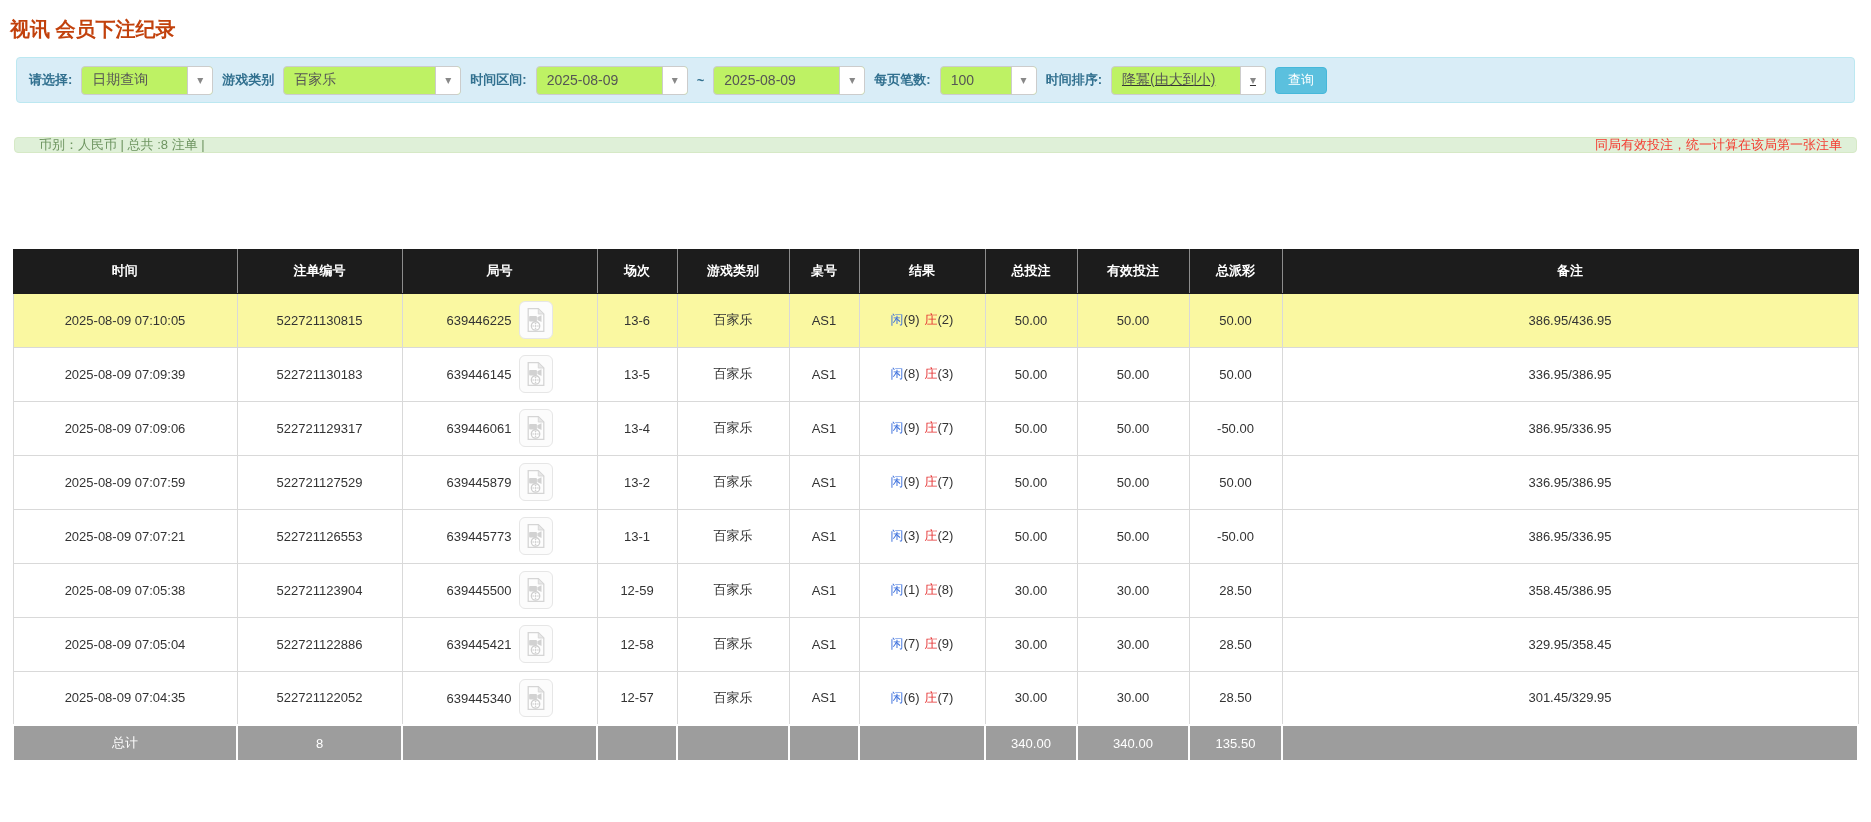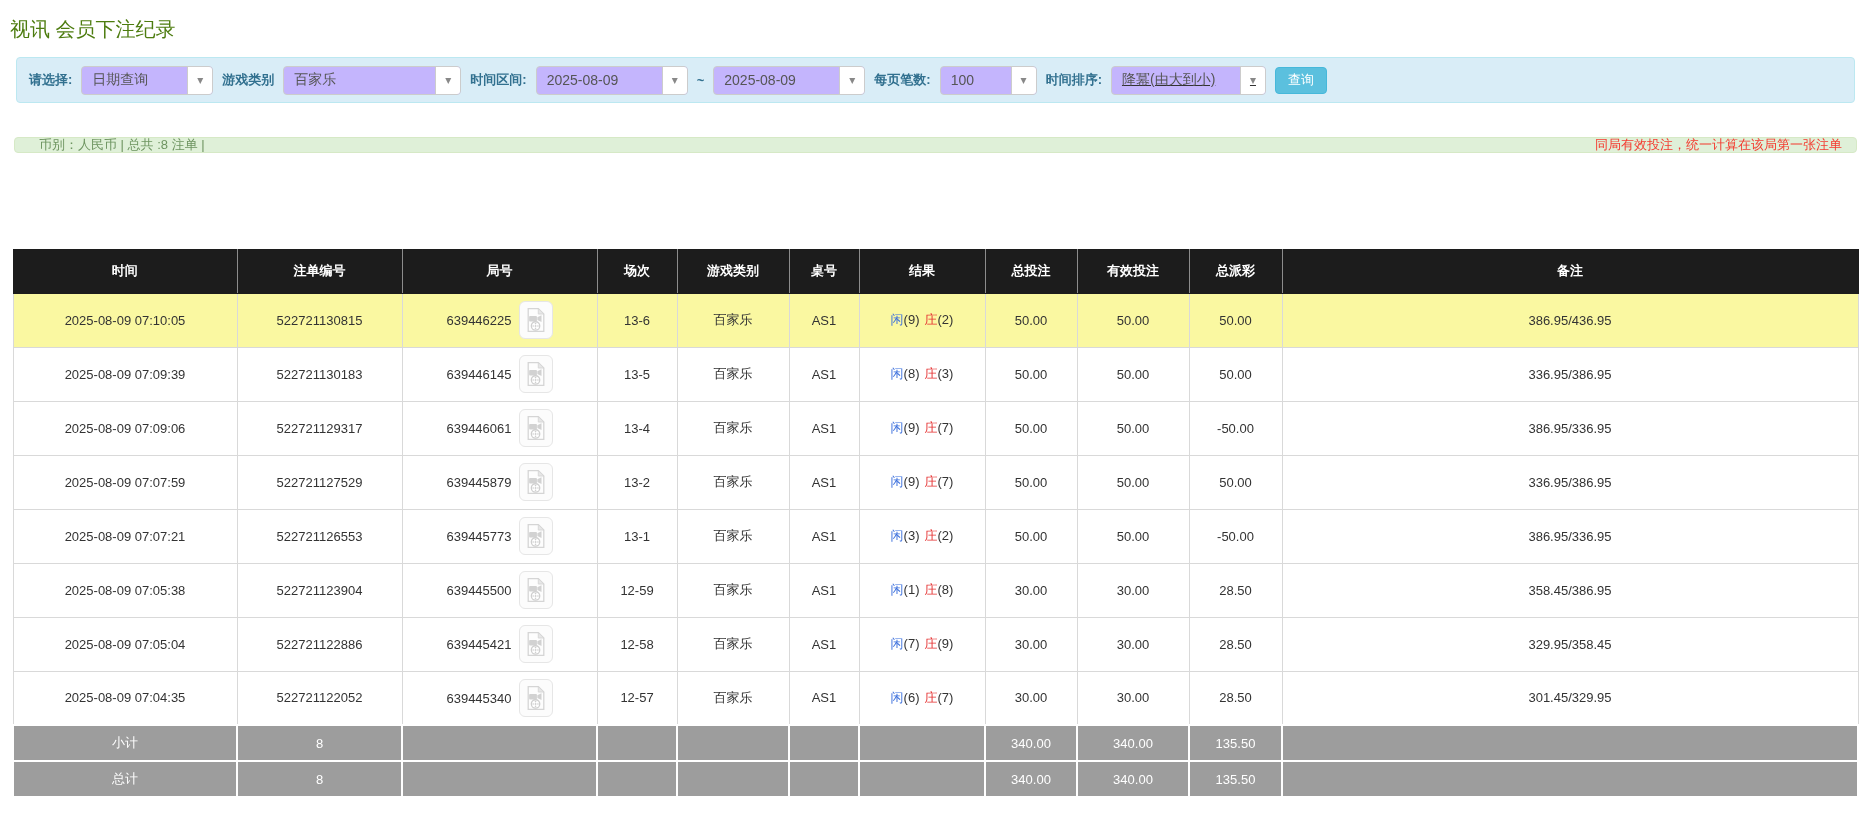--- a/index.html
+++ b/index.html
@@ -2,31 +2,31 @@
 <html><head>
 <meta charset="utf-8">
 <style>
   * { box-sizing: border-box; }
   html,body { margin:0; padding:0; background:#fff; }
   body {
     width:1871px; height:822px; overflow:hidden;
     font-family:"Liberation Sans","DejaVu Sans",sans-serif;
     font-size:13px; color:#333;
   }
-  .page-title { font-size:20px; font-weight:400; color:#4d7c0f; margin:16px 0 14px 10px; }
+  .page-title { font-size:20px; font-weight:700; color:#c2410c; margin:16px 0 14px 10px; }
 
   
   .filter-bar {
     margin:12px 16px; height:46px;
     background:#d9edf7; border:1px solid #bce8f1; border-radius:4px;
     display:flex; align-items:center; gap:9px; padding:0 12px;
   }
   .f-label { color:#31708f; font-weight:bold; white-space:nowrap; }
   .select {
-    background:#c4b5fd; border:1px solid #ccc; border-radius:4px;
+    background:#bef264; border:1px solid #ccc; border-radius:4px;
     height:29px; display:flex; align-items:stretch; cursor:pointer; overflow:hidden;
   }
   .select .val { flex:1; display:flex; align-items:center; padding:0 10px; font-size:14px; color:#555; white-space:nowrap; }
   .select .caret-box {
     width:25px; border-left:1px solid #ccc; display:flex; align-items:center; justify-content:center;
     color:#888; font-size:12px; background:#fff;
   }
   .w-query { width:132px; } .w-game { width:178px; } .w-date { width:152px; }
   .w-per { width:97px; } .w-sort { width:155px;text-decoration:underline; }
   .tilde { color:#31708f; font-weight:bold; }
@@ -397,39 +397,26 @@
       <span class="player">闲</span><span>(6)</span><span class="banker">庄</span><span>(7)</span>
     </td>
     <td class="blue-val">30.00</td>
     <td>30.00</td>
     <td class="auto-neg">28.50</td>
     <td>301.45/329.95</td>
   </tr>
 </tbody>
   <tfoot>
     <tr>
-      <td>小计</td>
+      <td>总计</td>
       <td>8</td>
       <td></td>
       <td></td>
       <td></td>
       <td></td>
       <td></td>
       <td>340.00</td>
       <td>340.00</td>
       <td>135.50</td>
       <td></td>
     </tr>
-    <tr>
-      <td>总计</td>
-      <td>8</td>
-      <td></td>
-      <td></td>
-      <td></td>
-      <td></td>
-      <td></td>
-      <td>340.00</td>
-      <td>340.00</td>
-      <td>135.50</td>
-      <td></td>
-    </tr>
   </tfoot>
 </table>
 
 </body></html>

